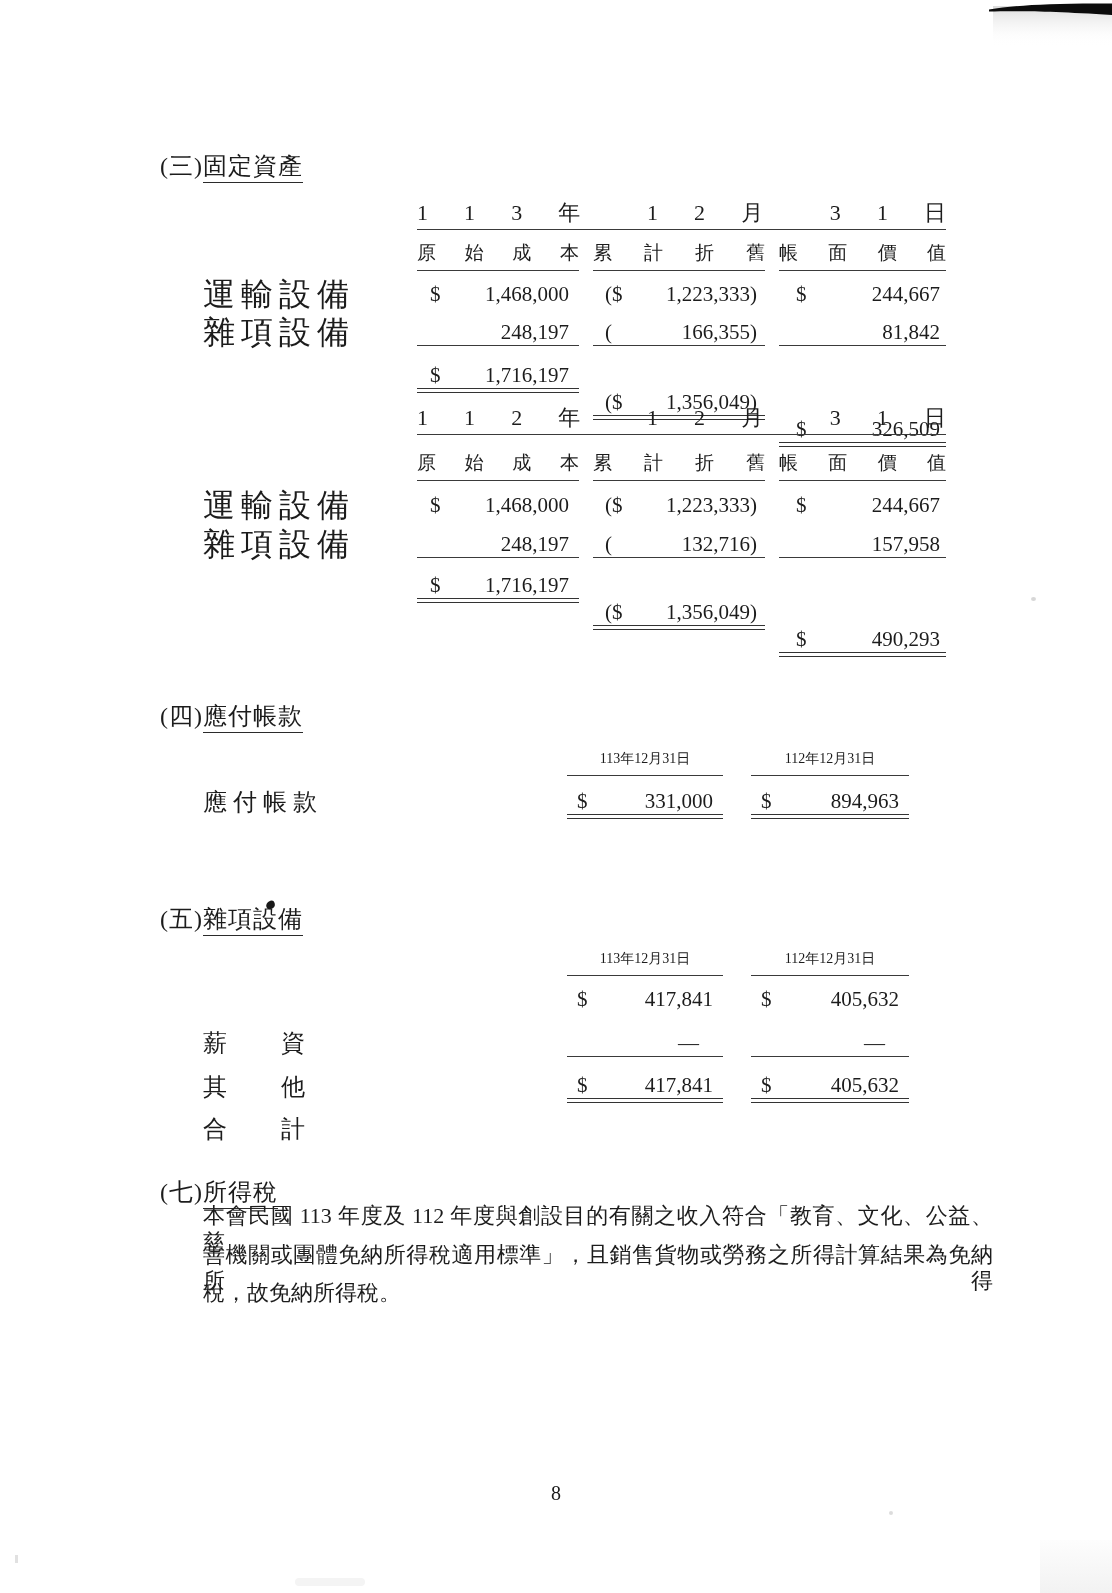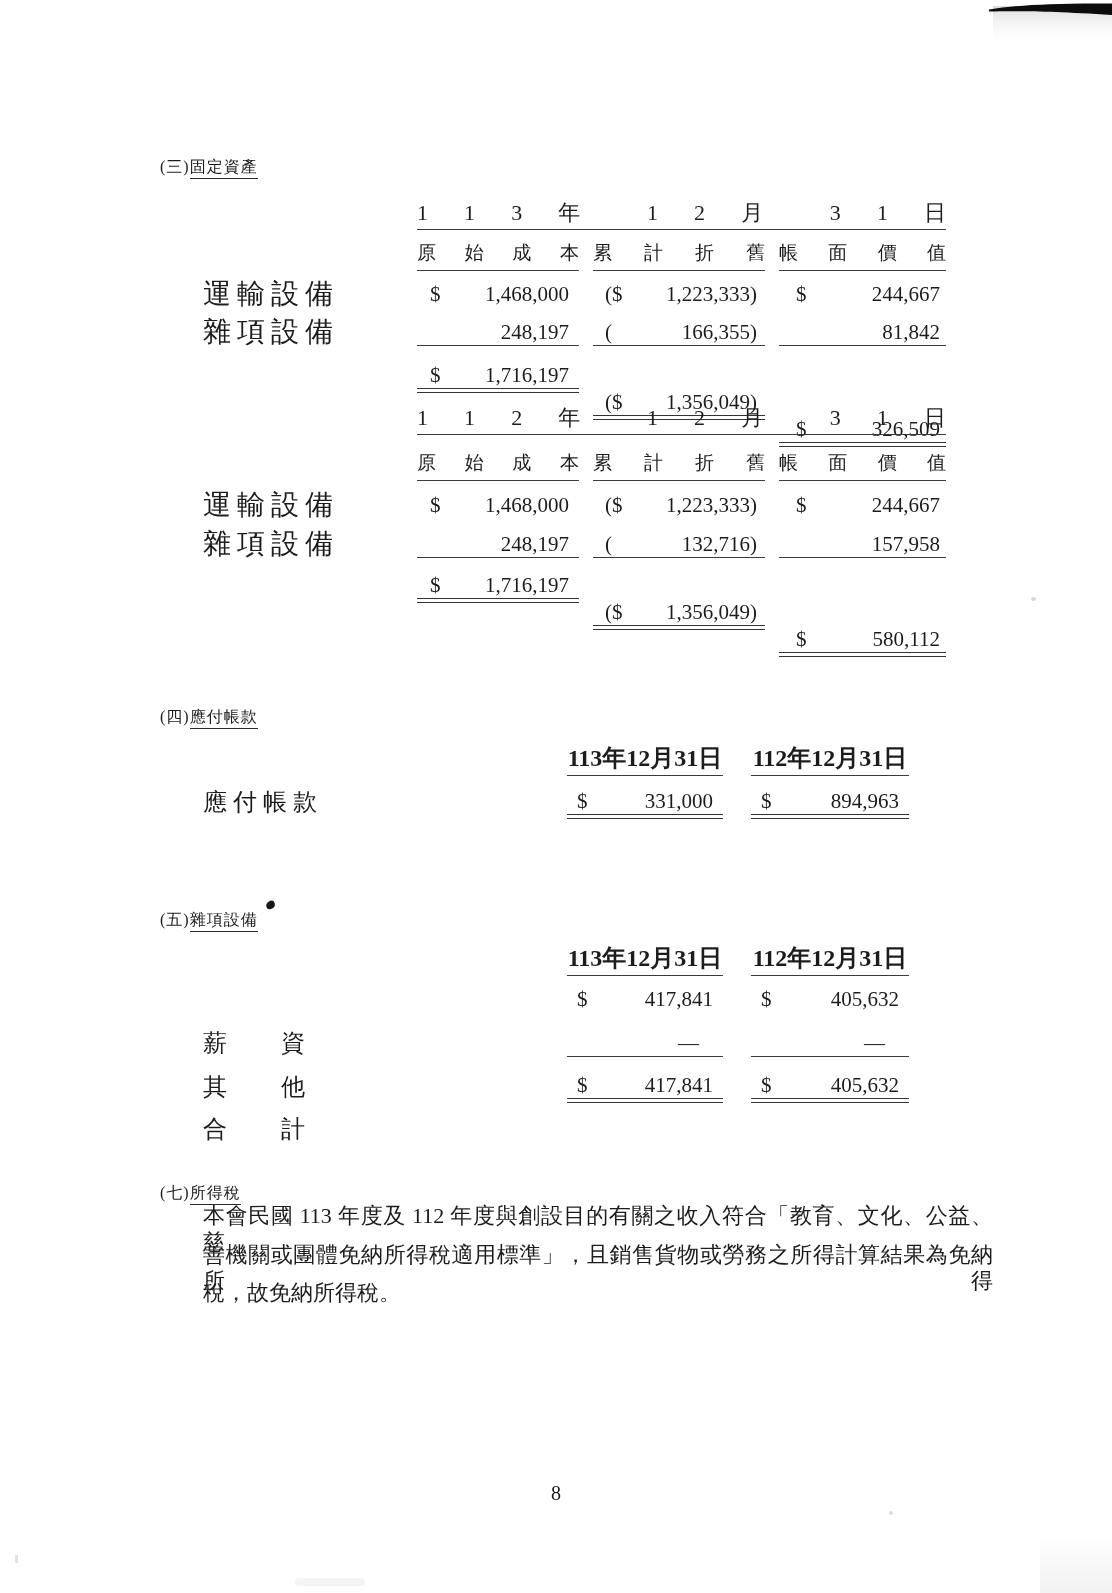--- a/index.html
+++ b/index.html
@@ -3,57 +3,57 @@
 <meta charset="utf-8">
 <style>
   html,body { margin:0; padding:0; background:#e8e8e8; }
   .page {
     position:relative; width:1112px; height:1593px; background:#ffffff;
     font-family:"Liberation Serif","DejaVu Serif",serif; color:#1c1c1c;
     overflow:hidden; margin:0 auto;
   }
 
   
-  .sec-title { position:absolute; left:160px; font-size:16px; line-height:27px; letter-spacing:1px; white-space:nowrap; }
+  .sec-title { position:absolute; left:160px; font-size:24px; line-height:27px; letter-spacing:1px; white-space:nowrap; }
   .sec-title .u { border-bottom:1.7px solid #2b2b2b; padding-bottom:3px; }
 
   
   .justify { text-align:justify; text-align-last:justify; }
 
   
   .fa-table { position:absolute; left:0; top:0; width:1112px; }
   .fa-date {
     position:absolute; left:417px; width:529px; font-size:22px; line-height:26px;
     padding-bottom:3px; border-bottom:1.6px solid #3a3a3a;
   }
   .fa-colhead {
     position:absolute; font-size:19px; line-height:26px; padding-bottom:4px;
     border-bottom:1.6px solid #3a3a3a;
   }
   .fa-row { position:absolute; left:0; width:1112px; }
-  .fa-label { position:absolute; left:203px; font-size:28px; line-height:26px; letter-spacing:6px; white-space:nowrap; }
+  .fa-label { position:absolute; left:203px; font-size:32px; line-height:26px; letter-spacing:6px; white-space:nowrap; }
   .cell { position:absolute; display:flex; justify-content:space-between; font-size:21px; line-height:26px; box-sizing:border-box; }
   .c1 { left:417px; width:162px; }
   .c2 { left:593px; width:172px; }
   .c3 { left:779px; width:167px; }
   .cell.c1 { padding:0 10px 0 13px; }
   .cell.c2 { padding:0 8px 0 12px; }
   .cell.c3 { padding:0 6px 0 17px; }
   .pb8 { padding-bottom:8px; }
   .pb4 { padding-bottom:4px; }
   .pb5 { padding-bottom:5px; }
   .ul  { border-bottom:1.6px solid #3a3a3a; }
   .dbl { border-bottom:1.6px solid #333; position:relative; }
   .dbl::after { content:""; position:absolute; left:0; right:0; bottom:-5px; height:0; border-bottom:1.6px solid #333; }
 
   
   .p-table { position:absolute; left:0; width:1112px; }
   .p-colhead {
-    position:absolute; font-size:24px; line-height:25px; text-align:center;
-    padding-bottom:4px; border-bottom:1.6px solid #3a3a3a; box-sizing:border-box;font-weight:bold;
+    position:absolute; font-size:14px; line-height:25px; text-align:center;
+    padding-bottom:4px; border-bottom:1.6px solid #3a3a3a; box-sizing:border-box;
   }
   .pa { left:567px; width:156px; }
   .pb { left:751px; width:158px; }
   .p-cell { position:absolute; display:flex; justify-content:space-between; font-size:21px; line-height:25px; box-sizing:border-box; padding:0 10px; }
   .p-label { position:absolute; left:203px; font-size:24px; line-height:26px; letter-spacing:6px; white-space:nowrap; }
   .p-label-spread { position:absolute; left:203px; width:102px; font-size:24px; line-height:26px;margin-top:43px; }
   .dash { margin-right:14px; }
 
   
   .para-line { position:absolute; left:203px; width:790px; font-size:22px; line-height:26px; }
@@ -192,21 +192,21 @@
       <div class="cell c1 pb4 dbl">
           <span>$</span>
           <span>1,716,197</span>
         </div>
       <div class="cell c2 pb4 dbl">
           <span>($</span>
           <span>1,356,049)</span>
         </div>
       <div class="cell c3 pb4 dbl">
           <span>$</span>
-          <span>580,112</span>
+          <span>490,293</span>
         </div>
     </div>
   </div>
 
   <div class="p-table" style="top:703px">
     <div class="sec-title" style="top:0; left:160px; position:absolute">
       <span>(四)</span><span class="u">應付帳款</span>
     </div>
     <div class="p-colhead pa" style="top:43px">113年12月31日</div>
     <div class="p-colhead pb" style="top:43px">112年12月31日</div>

